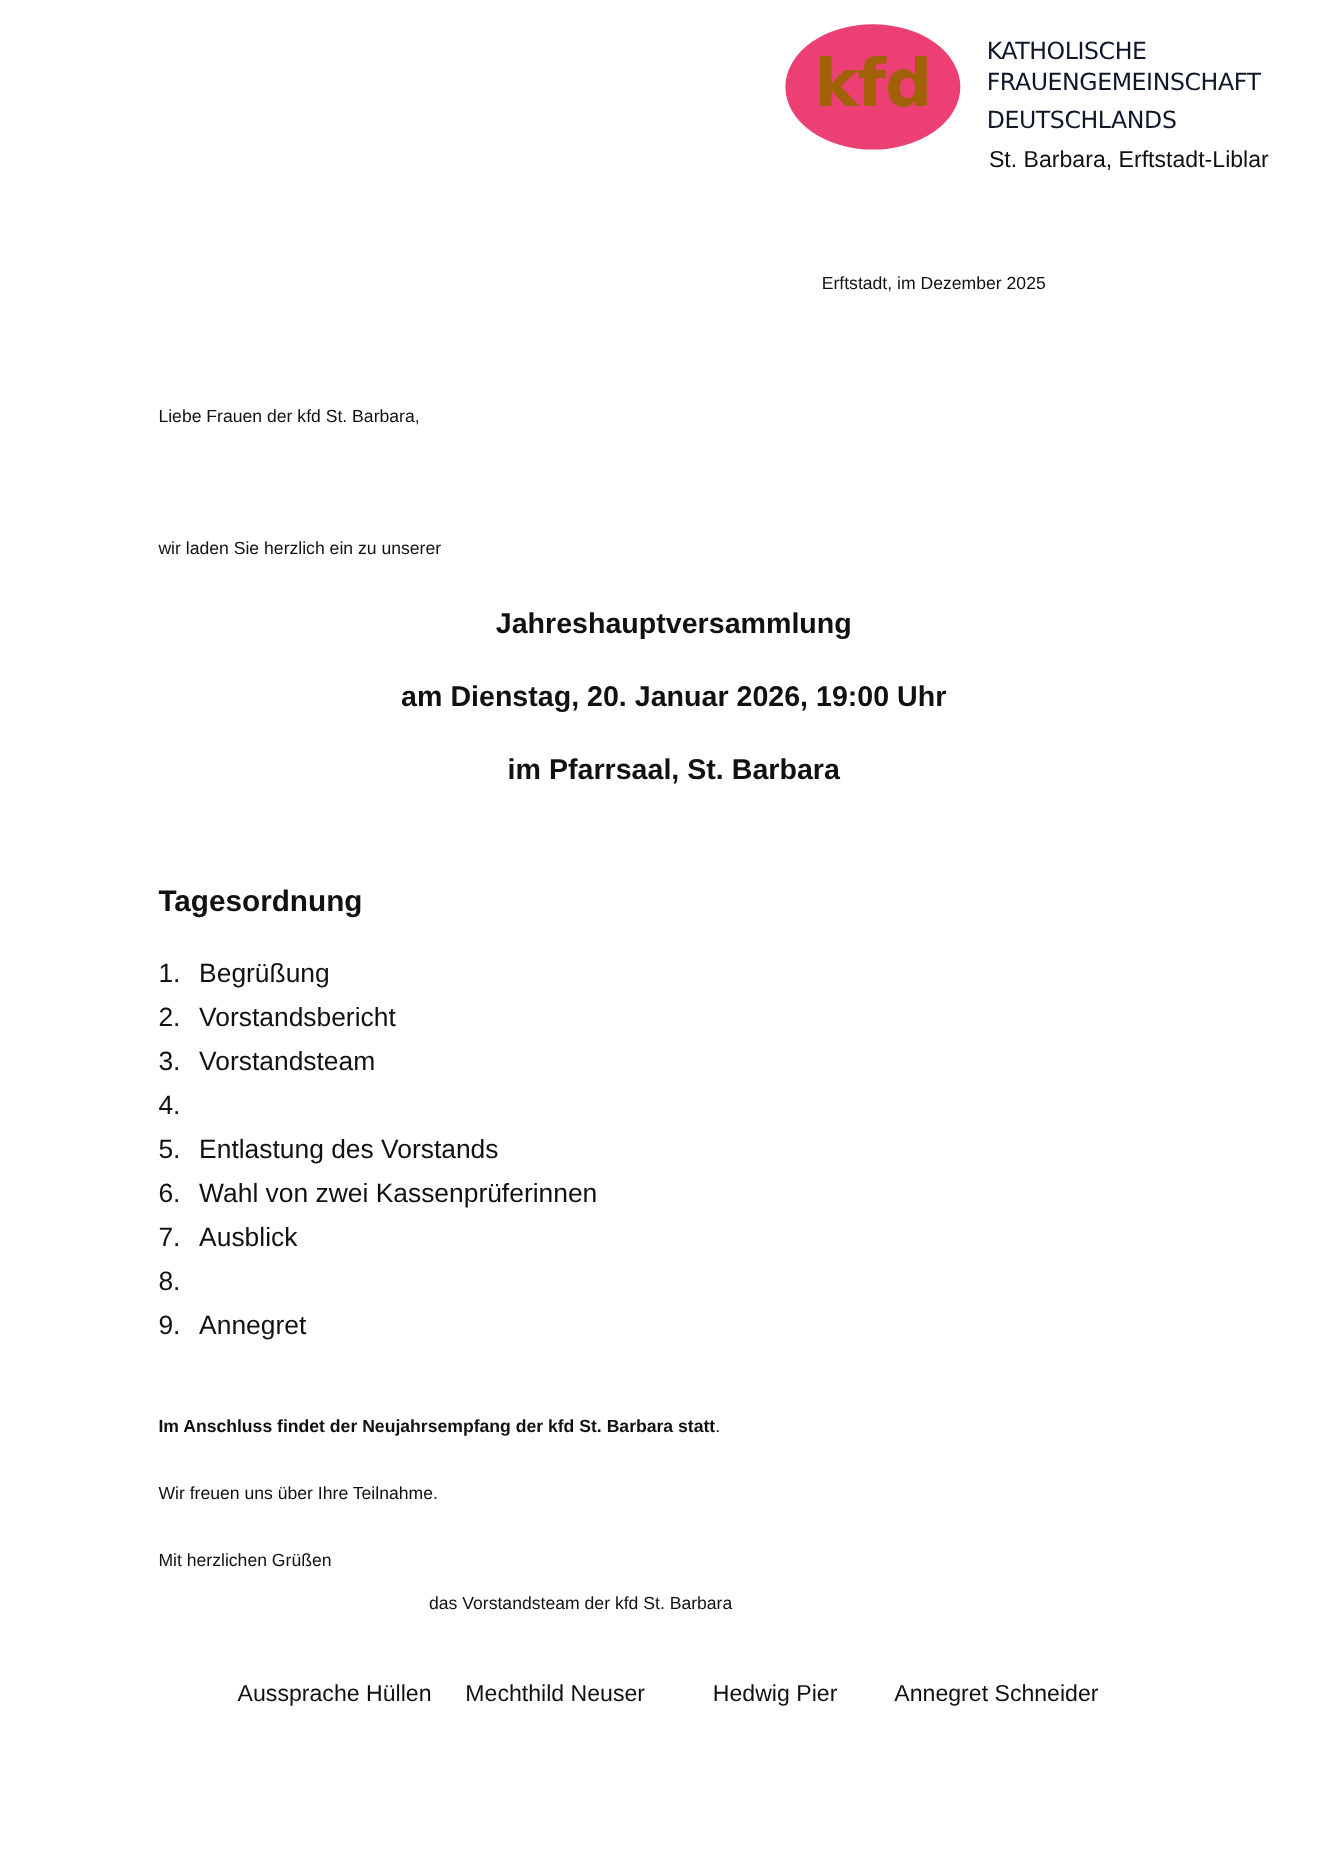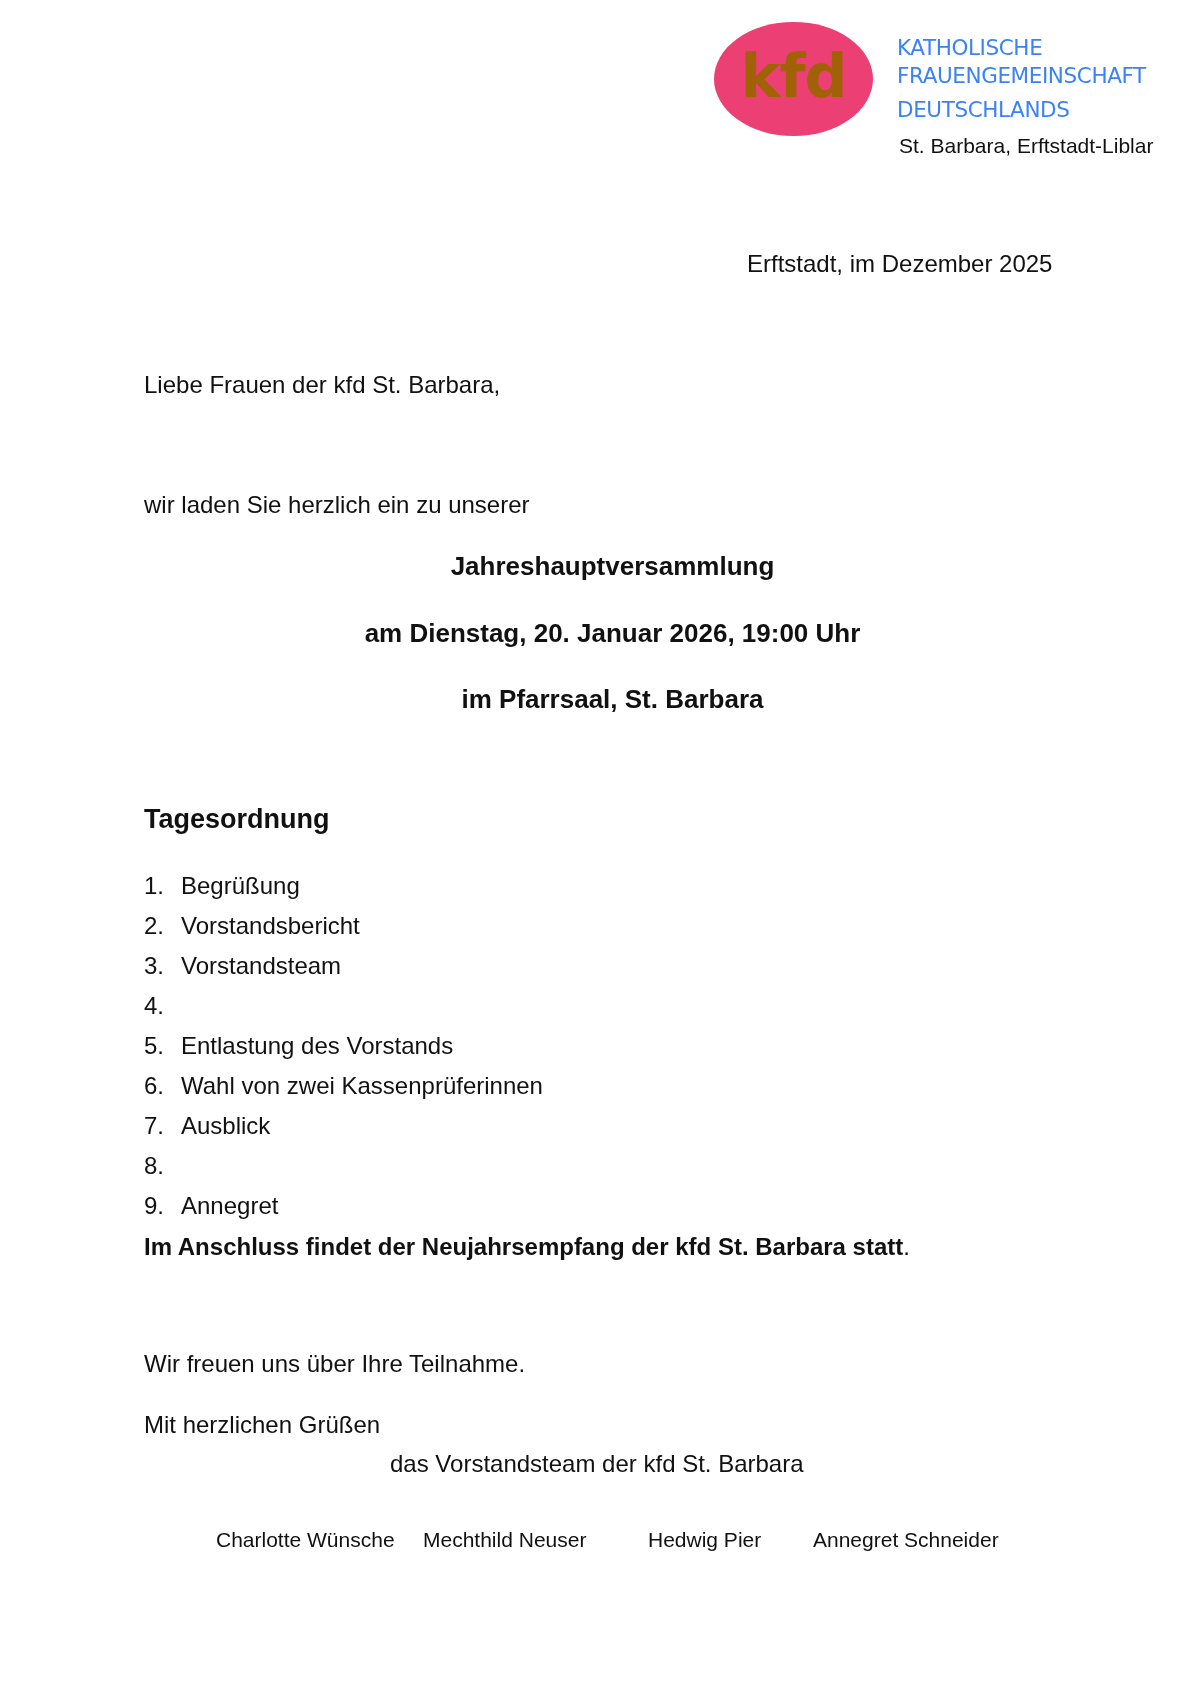--- a/index.html
+++ b/index.html
@@ -5,23 +5,23 @@
   html, body { margin: 0; padding: 0; background: #ffffff; }
   body { width: 1200px; height: 1697px; position: relative; overflow: hidden;
          font-family: "Liberation Sans", "DejaVu Sans", sans-serif; color: #111111; }
   .abs { position: absolute; white-space: nowrap; }
   .logo-oval { position: absolute; left: 714px; top: 22px; width: 159px; height: 114px;
                border-radius: 50%; background: #ec3f74; }
   .logo-kfd { position: absolute; left: 714px; top: 22px; width: 159px; height: 114px;
               display: flex; align-items: center; justify-content: center;
               color: #a16207; font-family: "DejaVu Sans", sans-serif; font-weight: bold;
               font-size: 60px; letter-spacing: -1px; padding-bottom: 6px; box-sizing: border-box; }
-  .logo-line { position: absolute; left: 897px; color: #3b82f6; font-family: "DejaVu Sans", sans-serif;
+  .logo-line { position: absolute; left: 897px; color: #0f172a; font-family: "DejaVu Sans", sans-serif;
                font-size: 21.5px; font-weight: 500; line-height: 28px; letter-spacing: -0.4px; }
-  .body-text { font-size: 24px; }
+  .body-text { font-size: 16px; }
   .center { left: 0; width: 1225px; text-align: center; font-weight: bold; font-size: 26px; }
   .heading { font-size: 27px; font-weight: bold; }
   .list { position: absolute; left: 144px; top: 866px; margin: 0; padding: 0; list-style: none; }
   .list li { height: 40px; line-height: 40px; font-size: 24px; display: flex; }
   .list .num { width: 37px; }
   .names { position: absolute; top: 1528px; font-size: 21px; }
 </style>
 </head>
 <body>
 
@@ -76,26 +76,26 @@
     </li>
   <li>
       <span class="num">8.</span>
     </li>
   <li>
       <span class="num">9.</span>
       <span>Annegret</span>
     </li>
 </ol>
 
-<div class="abs body-text" style="left:144px; top:1233px;"><b>Im Anschluss findet der Neujahrsempfang der kfd St. Barbara statt</b><span>.</span></div>
+<div class="abs body-text" style="left:144px; top:1289px;"><b>Im Anschluss findet der Neujahrsempfang der kfd St. Barbara statt</b><span>.</span></div>
 
 <div class="abs body-text" style="left:144px; top:1350px;">Wir freuen uns über Ihre Teilnahme.</div>
 
 <div class="abs body-text" style="left:144px; top:1411px;">Mit herzlichen Grüßen</div>
 
 <div class="abs body-text" style="left:390px; top:1450px;">das Vorstandsteam der kfd St. Barbara</div>
 
 <div>
-  <div class="names" style="left:216px;">Charlotte Wünsche</div>
+  <div class="names" style="left:216px;">Aussprache Hüllen</div>
   <div class="names" style="left:423px;">Mechthild Neuser</div>
   <div class="names" style="left:648px;">Hedwig Pier</div>
   <div class="names" style="left:813px;">Annegret Schneider</div>
 </div>
 
 </body></html>

